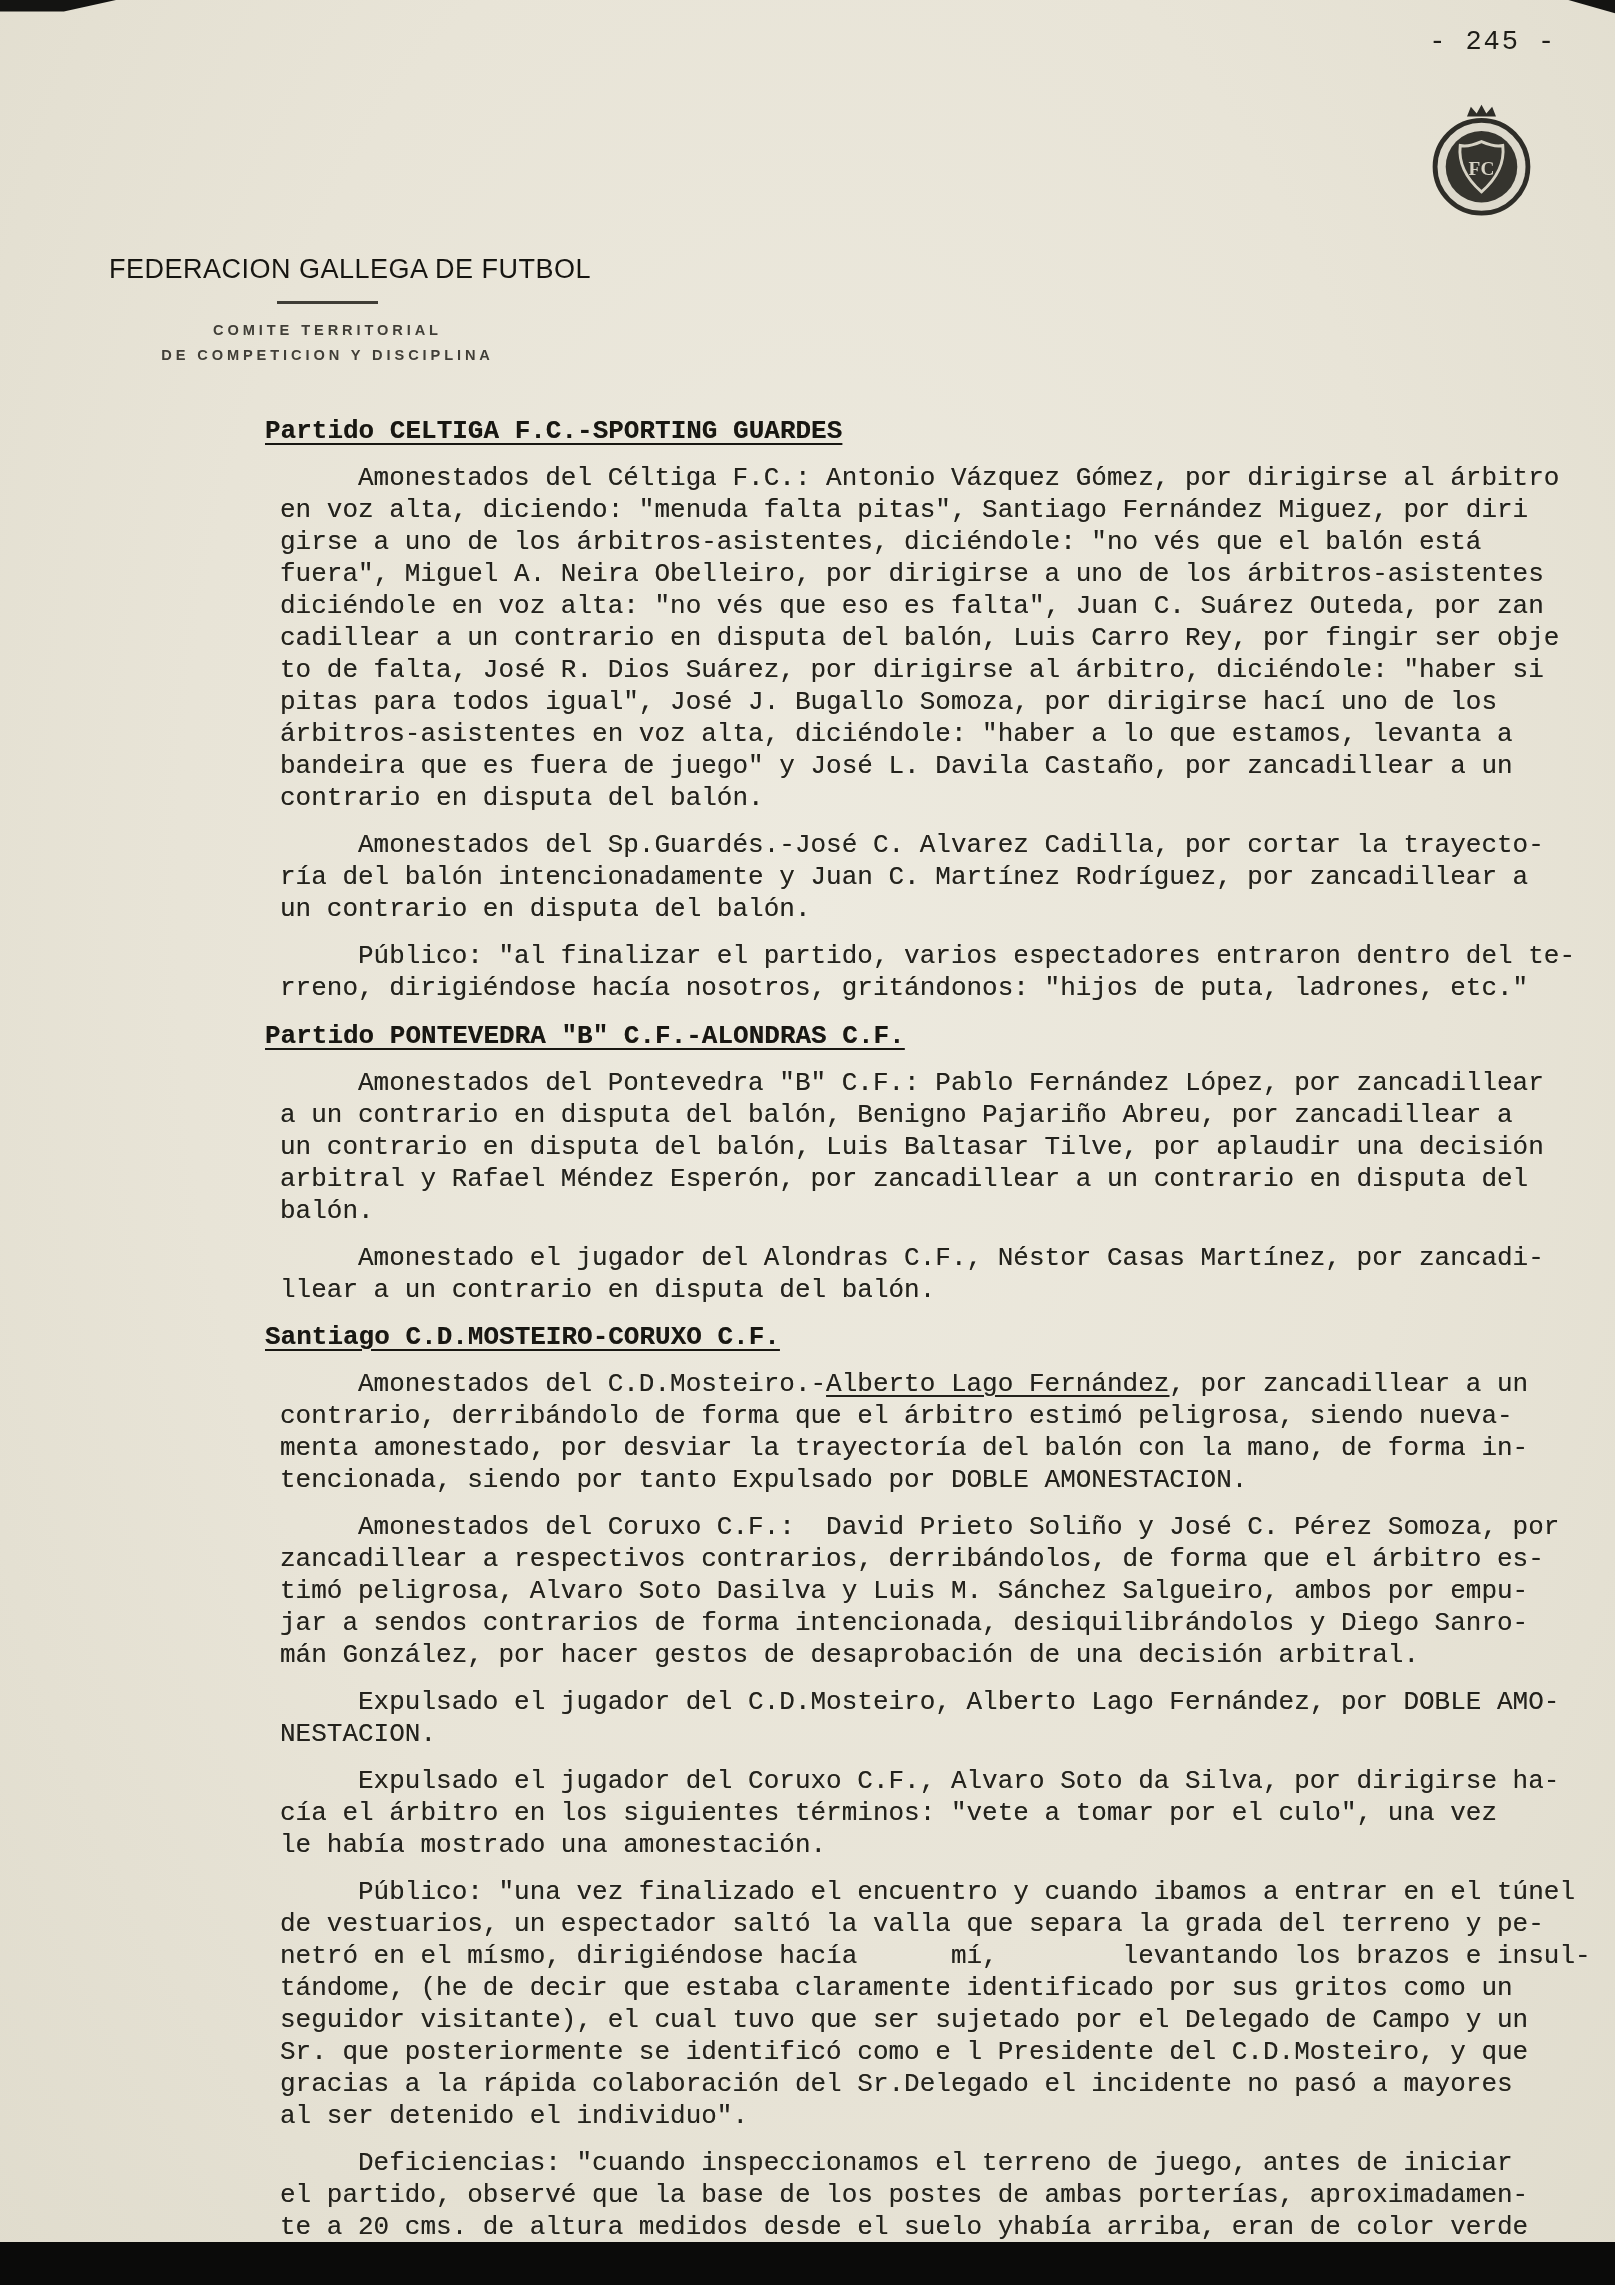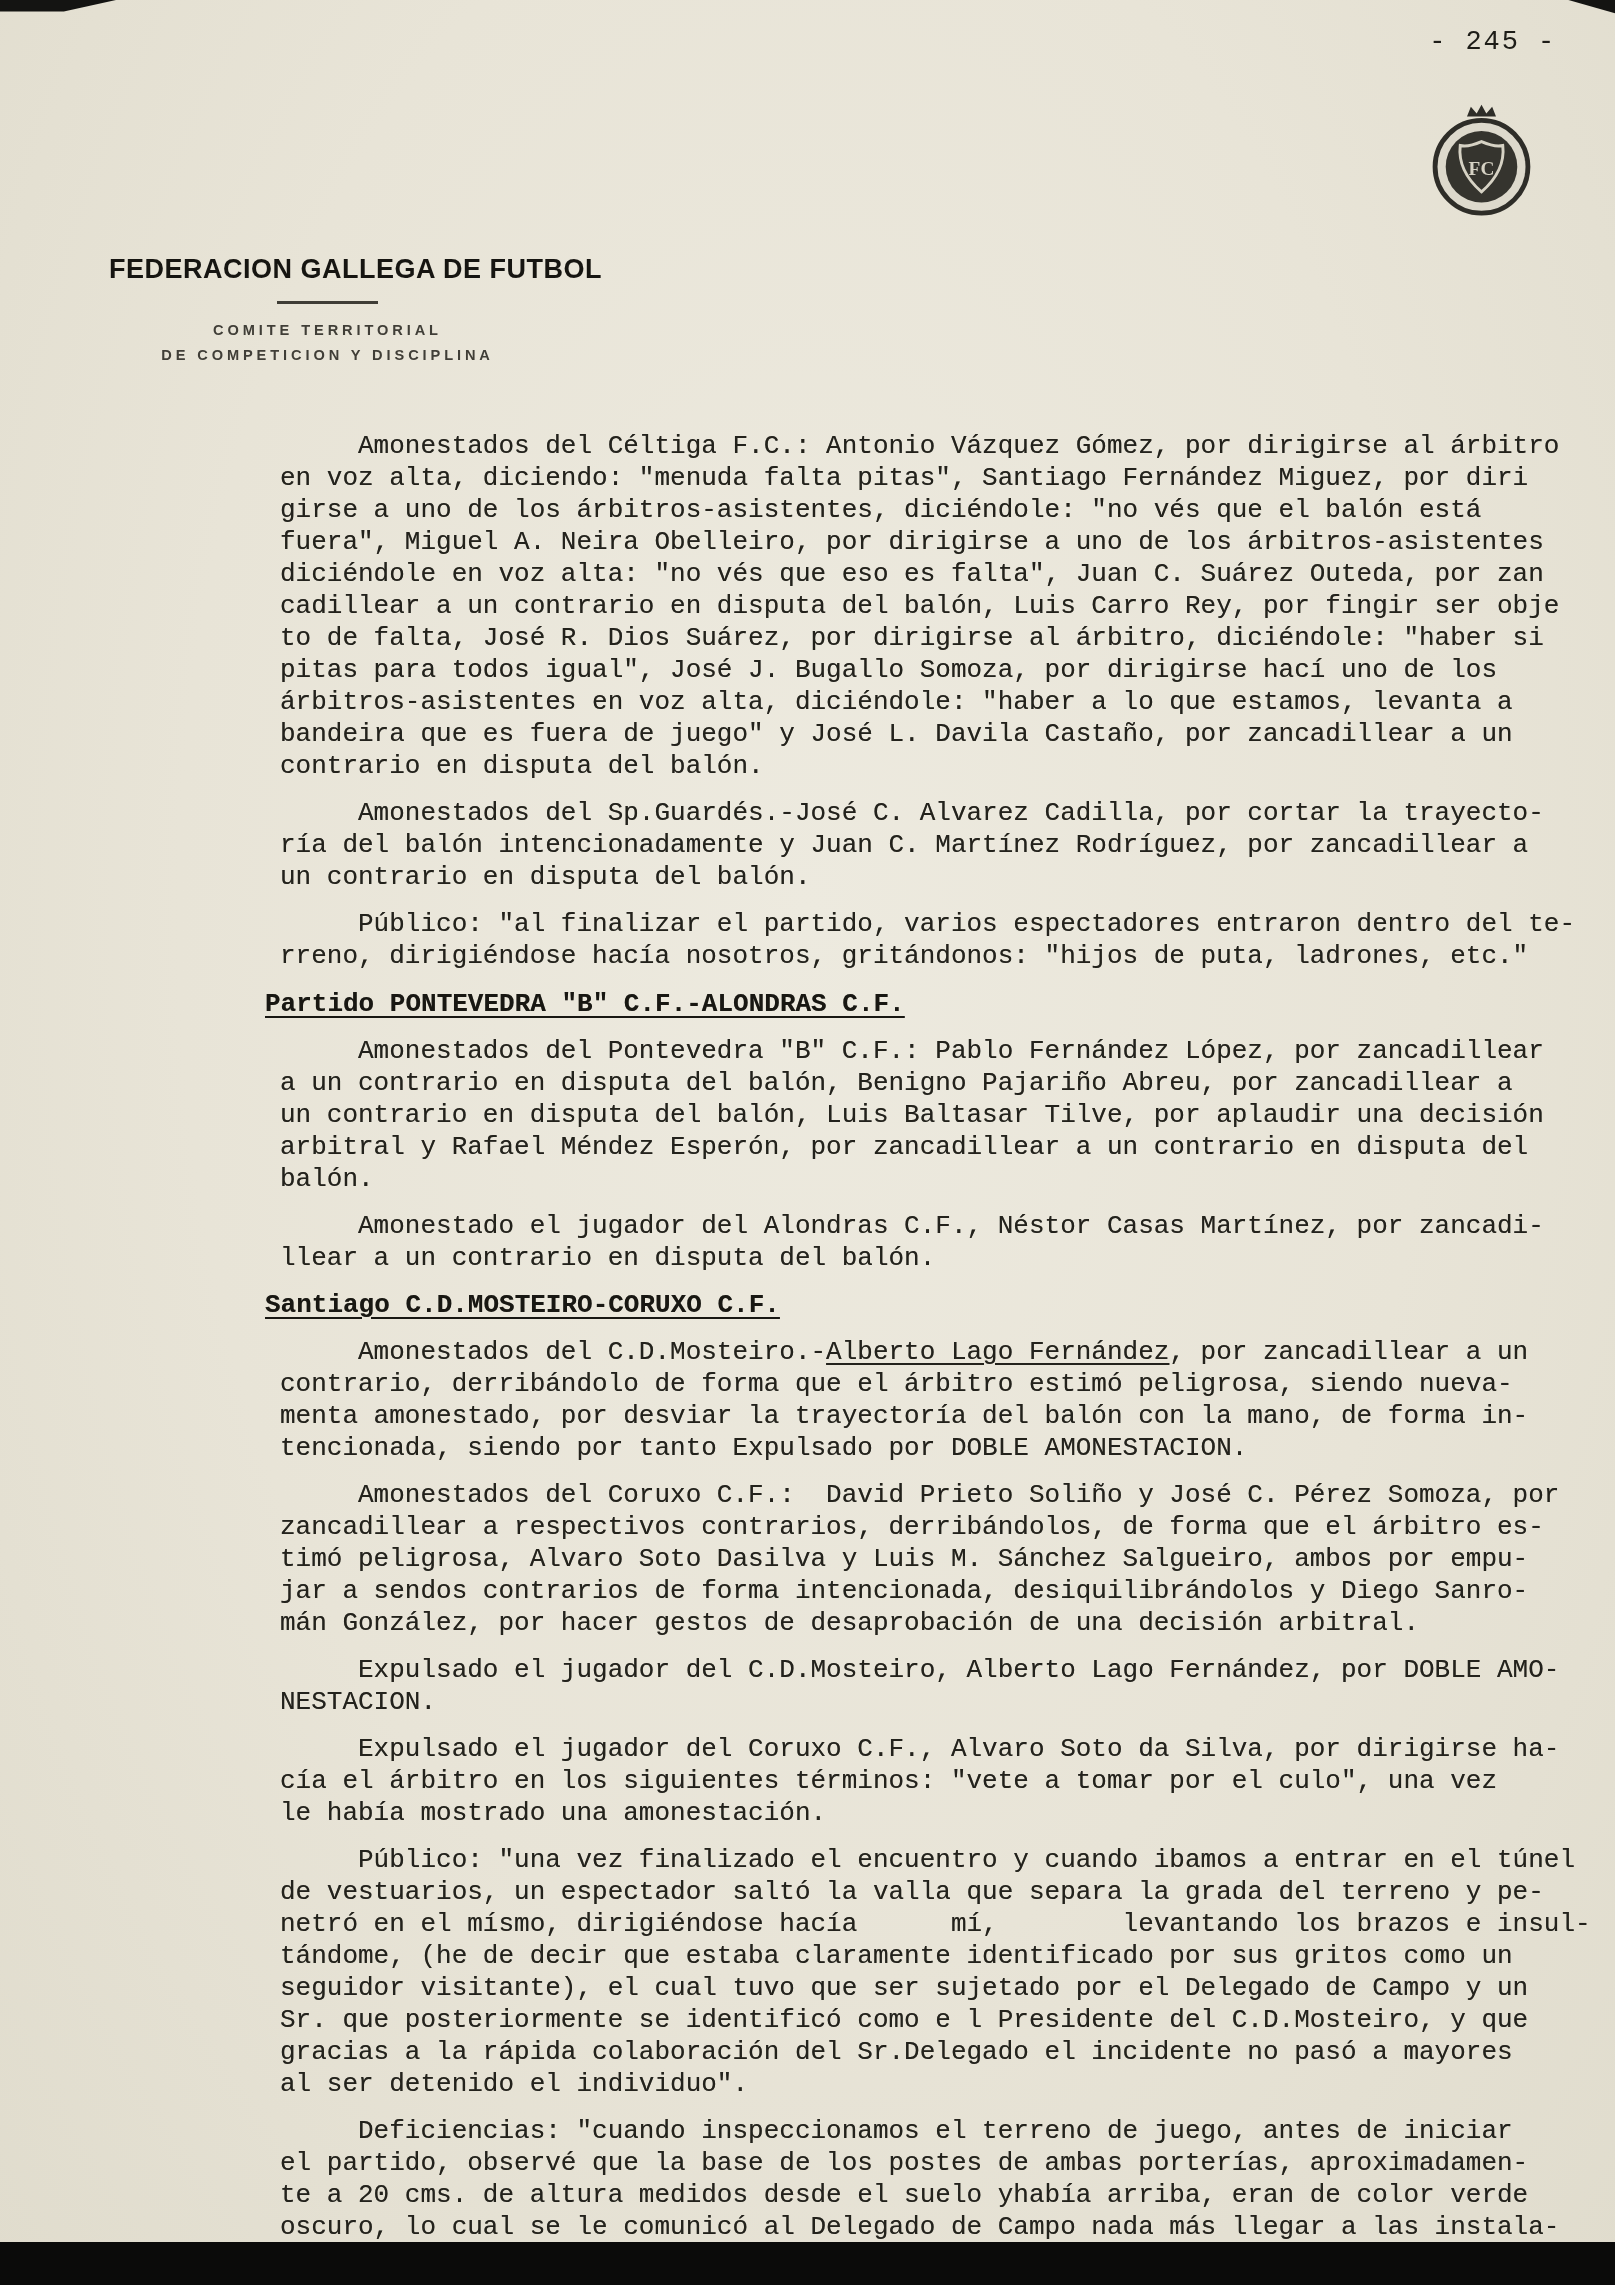--- a/index.html
+++ b/index.html
@@ -33,21 +33,21 @@
     font-size: 27px; letter-spacing: 1.9px; color: #1e1d18;
   }
   .crest-left { position: absolute; left: 289px; top: 83px; width: 109px; height: 151px; }
   .emblem-right { position: absolute; left: 1428px; top: 101px; width: 107px; height: 118px; }
 
   .letterhead {
     position: absolute; left: 109px; top: 254px; width: 437px;
     font-family: "Liberation Sans", sans-serif;
   }
   .letterhead .org {
-    font-size: 27px; font-weight: bold; letter-spacing: 0.5px; color: #161511;
+    font-size: 27px; font-weight: normal; letter-spacing: 0.5px; color: #161511;
     white-space: nowrap;
   }
   .letterhead .rule {
     width: 101px; height: 3.9px; background: #3f3d36;
     margin: 15.5px auto 17.5px auto;
   }
   .letterhead .sub {
     text-align: center; font-size: 14.6px; font-weight: bold;
     letter-spacing: 3.9px; color: #403e37; margin-top: 8.7px;
     white-space: nowrap;
@@ -96,20 +96,21 @@
   <div class="letterhead">
     <div class="org">FEDERACION GALLEGA DE FUTBOL</div>
     <div class="rule"></div>
     <div class="sub">COMITE TERRITORIAL</div>
     <div class="sub">DE COMPETICION Y DISCIPLINA</div>
   </div>
 
   <div class="doc-body">
 
     <section>
+      <h2 class="match-heading">Partido CELTIGA F.C.-SPORTING GUARDES</h2>
       <p>     Amonestados del Céltiga F.C.: Antonio Vázquez Gómez, por dirigirse al árbitro
 en voz alta, diciendo: "menuda falta pitas", Santiago Fernández Miguez, por diri
 girse a uno de los árbitros-asistentes, diciéndole: "no vés que el balón está
 fuera", Miguel A. Neira Obelleiro, por dirigirse a uno de los árbitros-asistentes
 diciéndole en voz alta: "no vés que eso es falta", Juan C. Suárez Outeda, por zan
 cadillear a un contrario en disputa del balón, Luis Carro Rey, por fingir ser obje
 to de falta, José R. Dios Suárez, por dirigirse al árbitro, diciéndole: "haber si
 pitas para todos igual", José J. Bugallo Somoza, por dirigirse hací uno de los
 árbitros-asistentes en voz alta, diciéndole: "haber a lo que estamos, levanta a
 bandeira que es fuera de juego" y José L. Davila Castaño, por zancadillear a un

